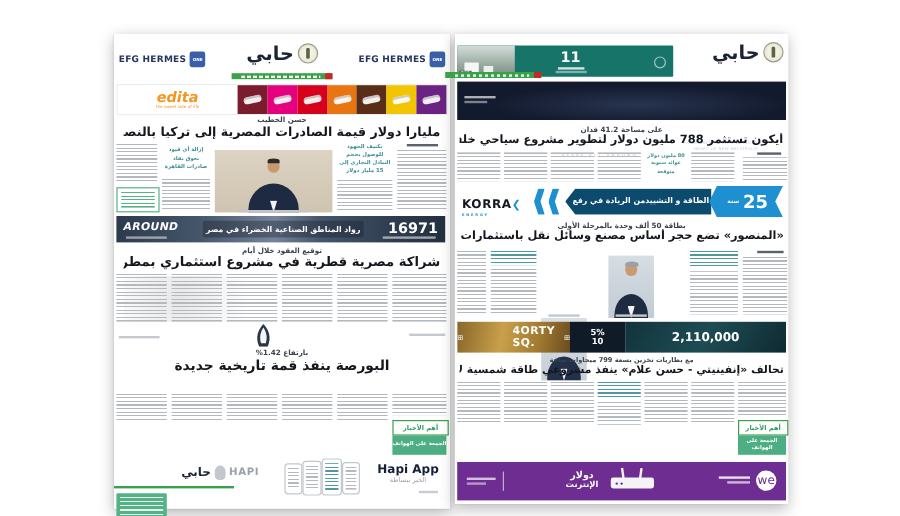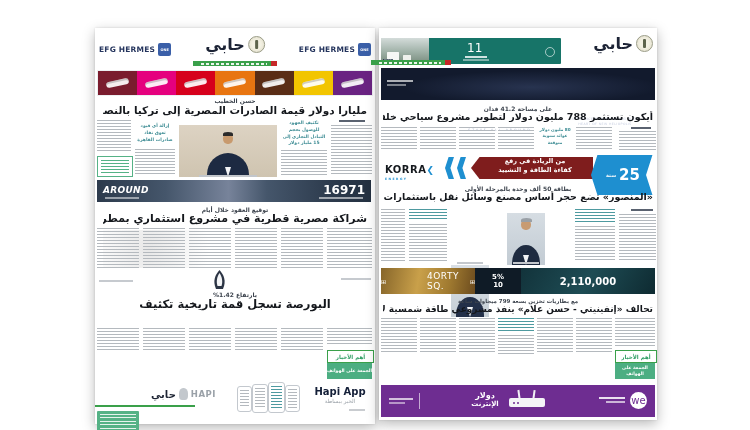--- a/index.html
+++ b/index.html
@@ -59,22 +59,22 @@
   .gbox{background:#55b286;border-radius:1px;position:relative;}
   .gbox .in{position:absolute;left:3px;right:3px;top:3px;bottom:5px;}
   .gbox:after{content:"";position:absolute;left:3px;bottom:2px;width:3px;height:3px;background:rgba(255,255,255,.9);border-radius:.5px;}
   .news-title{background:#fff;border:1px solid #3aa04a;color:#2f9e63;font-weight:800;font-size:5.5px;
               text-align:center;direction:rtl;display:flex;align-items:center;justify-content:center;}
   .news-sub{background:#4cae82;color:#fff;font-weight:700;font-size:4.5px;text-align:center;direction:rtl;
             display:flex;align-items:center;justify-content:center;line-height:1.4;}
 
   
   .chev{background:#1e8fd0;clip-path:polygon(40% 0,100% 0,60% 50%,100% 100%,40% 100%,0 50%);}
-  .korra-band{background:#7f1d1d;clip-path:polygon(7% 0,100% 0,100% 100%,7% 100%,0 50%);
-              display:flex;flex-direction:column;align-items:center;justify-content:flex-start;}
+  .korra-band{background:#0c4a6e;clip-path:polygon(7% 0,100% 0,100% 100%,7% 100%,0 50%);
+              display:flex;flex-direction:row;align-items:center;justify-content:space-between;}
   .korra-band .l{color:#fff;font-weight:800;font-size:6.5px;direction:rtl;line-height:1.45;white-space:nowrap;}
   .korra-years{background:#1e8fd0;clip-path:polygon(10% 0,96% 0,86% 50%,96% 100%,10% 100%,0 50%);
                display:flex;align-items:center;justify-content:center;gap:3px;color:#fff;}
 
   
   .forty{display:flex;overflow:hidden;}
   .forty .s1{width:58px;background:linear-gradient(135deg,#2a0d12,#5a1520 55%,#7a2430);position:relative;}
   .forty .s2{width:94px;background:linear-gradient(100deg,#87662a,#c9a04a 40%,#a07a30 72%,#6b4b1e);
              display:flex;align-items:center;justify-content:center;gap:3px;}
   .forty .s3{width:46px;background:#0f1b26;display:flex;flex-direction:column;align-items:center;justify-content:center;color:#fff;}
@@ -100,20 +100,24 @@
   </div>
   <div class="a masthead" style="left:50%;top:8px;transform:translateX(-50%);">
     <span class="ttl">حابي</span>
     <span class="emblem"></span>
   </div>
   <div class="a greenbar" style="left:50%;top:33px;width:84px;height:5px;transform:translateX(-50%);">
     <span class="micro"></span>
   </div>
 
   <div class="a edita" style="left:2px;top:42px;right:2px;height:24px;">
+    <div class="edita-left">
+      <span class="edita-brand">edita</span>
+      <span class="edita-tag">the sweet side of life</span>
+    </div>
     <div class="tiles">
       <div class="tile" style="background:#7a1c2e;">
           <div class="candy"></div>
         </div>
       <div class="tile" style="background:#e5007e;">
           <div class="candy"></div>
         </div>
       <div class="tile" style="background:#d6001c;">
           <div class="candy"></div>
         </div>
@@ -151,20 +155,22 @@
   <div class="a teal-sub" style="left:40px;top:95px;width:40px;">إزالة أي قيود تعوق نفاذ صادرات القاهرة</div>
   <div class="a tx" style="left:40px;top:121px;width:40px;height:26px;"></div>
   <div class="a tx" style="left:2px;top:92px;width:34px;height:33px;"></div>
   <div class="a" style="left:2px;top:128px;width:34px;height:19px;border:1px solid #55b286;">
     <div class="tx-green" style="position:absolute;left:3px;right:3px;top:3px;bottom:3px;"></div>
   </div>
 
   <div class="a" style="left:2px;top:152px;width:274px;height:22px;background:linear-gradient(90deg,#2c3a4c,#45566b 25%,#77839a 48%,#45566b 62%,#2c3a4c 86%,#233040);">
     <span class="a" style="left:6px;top:5px;color:#fff;font-size:9px;font-weight:900;font-style:italic;letter-spacing:.3px;">AROUND</span>
     <div class="a" style="left:8px;top:17px;width:34px;height:1.5px;background:rgba(255,255,255,.5);"></div>
+    <div class="a" style="left:72px;top:4px;width:134px;height:14px;background:rgba(18,26,38,.35);border-radius:2px;
+         display:flex;align-items:center;justify-content:center;color:#fff;font-size:6.5px;font-weight:700;direction:rtl;white-space:nowrap;">رواد المناطق الصناعية الخضراء في مصر</div>
     <span class="a" style="right:6px;top:3px;color:#fff;font-size:12px;font-weight:800;">16971</span>
     <div class="a" style="right:8px;top:17px;width:44px;height:1.5px;background:rgba(255,255,255,.55);"></div>
   </div>
 
   <div class="a kick" style="top:178px;left:0;">توقيع العقود خلال أيام</div>
   <div class="a hl" style="top:184px;left:8px;right:8px;font-size:11px;">شراكة مصرية قطرية في مشروع استثماري بمطروح</div>
 
   <div class="a" style="left:8px;top:202px;width:130px;height:38px;background:radial-gradient(circle at 35% 50%,rgba(170,170,170,.28),transparent 70%);"></div>
   <div class="a tx" style="left:2px;top:200px;width:42px;height:40px;"></div>
   <div class="a tx" style="left:48px;top:200px;width:42px;height:40px;"></div>
@@ -174,21 +180,21 @@
   <div class="a tx" style="left:232px;top:200px;width:45px;height:40px;"></div>
 
   <svg class="a" style="left:116px;top:242px;" width="17" height="19" viewBox="0 0 17 19">
     <path d="M8.5 0 C13 5 15.5 11 12 19 L5 19 C1.5 11 4 5 8.5 0 Z" fill="#2c3545"></path>
     <path d="M8.5 3 C11 7 12 11 10.5 16 L6.5 16 C5 11 6 7 8.5 3 Z" fill="#f4f5f7"></path>
   </svg>
   <div class="a" style="left:4px;top:252px;width:34px;height:2px;background:#c6cacf;"></div>
   <div class="a" style="right:4px;top:250px;width:30px;height:2px;background:#c6cacf;"></div>
 
   <div class="a kick" style="top:263px;left:0;">بارتفاع 1.42%</div>
-  <div class="a hl" style="top:270px;left:8px;right:8px;font-size:11.5px;">البورصة تسجل قمة تاريخية تكثيف</div>
+  <div class="a hl" style="top:270px;left:8px;right:8px;font-size:11.5px;">البورصة ينفذ قمة تاريخية جديدة</div>
 
   <div class="a tx" style="left:2px;top:300px;width:42px;height:22px;"></div>
   <div class="a tx" style="left:48px;top:300px;width:42px;height:22px;"></div>
   <div class="a tx" style="left:94px;top:300px;width:42px;height:22px;"></div>
   <div class="a tx" style="left:140px;top:300px;width:42px;height:22px;"></div>
   <div class="a tx" style="left:186px;top:300px;width:42px;height:22px;"></div>
   <div class="a tx" style="left:232px;top:300px;width:45px;height:18px;"></div>
 
   <div class="a gbox" style="left:2px;top:326px;width:42px;height:24px;">
       <div class="in tx-white"></div>
@@ -223,21 +229,21 @@
 </div>
 
 <div id="page-right" class="page">
 
   <div class="a" style="left:2px;top:10px;width:180px;height:26px;background:#177468;border-radius:1px;">
     <div class="a" style="left:0;top:0;width:48px;height:26px;background:linear-gradient(#d4dcda,#9eb0a6 55%,#76897b);">
       <div class="a" style="left:6px;bottom:3px;width:12px;height:9px;background:#f6f7f5;border-radius:.5px;"></div>
       <div class="a" style="left:22px;bottom:3px;width:8px;height:6px;background:#eef0ec;border-radius:.5px;"></div>
       <span class="a" style="left:2px;bottom:1px;font-size:3px;font-weight:700;color:#fff;background:rgba(20,40,60,.75);padding:0 1px;">TMG</span>
     </div>
-    <span class="a" style="left:86px;top:3px;color:#fff;font-size:12px;font-weight:400;">11</span>
+    <span class="a" style="left:86px;top:3px;color:#fff;font-size:12px;font-weight:700;">11</span>
     <div class="a" style="left:84px;top:18px;width:22px;height:1.5px;background:rgba(255,255,255,.8);"></div>
     <div class="a" style="left:82px;top:21px;width:26px;height:1.5px;background:rgba(255,255,255,.45);"></div>
     <div class="a" style="right:6px;top:9px;width:8px;height:8px;border:1px solid rgba(255,255,255,.6);border-radius:50%;"></div>
   </div>
   <div class="a masthead" style="right:4px;top:7px;">
     <span class="ttl">حابي</span>
     <span class="emblem"></span>
   </div>
   <div class="a greenbar" style="right:8px;top:32px;width:80px;height:5px;">
     <span class="micro"></span>
@@ -270,21 +276,21 @@
   <div class="a" style="left:6px;top:130px;">
     <span style="font-size:10px;font-weight:900;color:#15191e;letter-spacing:.5px;">KORRA</span><span style="font-size:9px;font-weight:900;color:#1e8fd0;">❮</span>
     <div style="font-size:3px;font-weight:700;color:#1e8fd0;letter-spacing:1.5px;">ENERGY</div>
   </div>
   <div class="a chev" style="left:66px;top:129px;width:9px;height:22px;"></div>
   <div class="a chev" style="left:78px;top:129px;width:9px;height:22px;"></div>
   <div class="a korra-band" style="left:92px;top:129px;width:116px;height:22px;padding-left:6px;">
     <span class="l">من الريادة في رفع</span>
     <span class="l">كفاءة الطاقة و التشييد</span>
   </div>
-  <div class="a korra-years" style="left:212px;top:127px;width:64px;height:40px;">
+  <div class="a korra-years" style="left:212px;top:127px;width:64px;height:26px;">
     <span style="font-size:5px;font-weight:700;">سنة</span>
     <span style="font-size:15px;font-weight:800;line-height:1;">25</span>
   </div>
 
   <div class="a kick" style="top:157px;left:0;">بطاقة 50 ألف وحدة بالمرحلة الأولى</div>
   <div class="a hl" style="top:163px;left:4px;right:4px;font-size:9.5px;">«المنصور» تضع حجر أساس مصنع وسائل نقل باستثمارات 7.5 مليار جنيه</div>
 
   <div class="a byline" style="left:252px;top:181px;width:22px;"></div>
   <div class="a tx" style="left:240px;top:186px;width:37px;height:48px;"></div>
   <div class="a tx-teal" style="left:196px;top:181px;width:40px;height:14px;"></div>
@@ -305,21 +311,21 @@
   <div class="a" style="left:134px;top:234px;width:26px;height:2px;background:#c4c8cd;"></div>
   <div class="a" style="left:78px;top:234px;width:26px;height:2px;background:#c4c8cd;"></div>
 
   <div class="a tx-teal" style="left:30px;top:181px;width:38px;height:12px;"></div>
   <div class="a tx" style="left:30px;top:196px;width:38px;height:38px;"></div>
   <div class="a tx" style="left:2px;top:181px;width:24px;height:52px;"></div>
 
   <div class="a forty" style="left:2px;top:240px;width:274px;height:26px;">
     <div class="s2">
       <span style="color:#fff;font-size:6px;">⊞</span>
-      <span style="color:#fff;font-size:9px;font-weight:400;letter-spacing:.5px;margin-left:38px;">4ORTY SQ.</span>
+      <span style="color:#fff;font-size:9px;font-weight:700;letter-spacing:.5px;margin-left:38px;">4ORTY SQ.</span>
       <span style="color:#fff;font-size:6px;">⊞</span>
     </div>
     <div class="s3">
       <span style="font-size:7px;font-weight:700;">5%</span>
       <span style="font-size:7px;font-weight:700;">10</span>
     </div>
     <div class="s4">
       <span style="font-size:10px;font-weight:700;">2,110,000</span>
     </div>
   </div>

